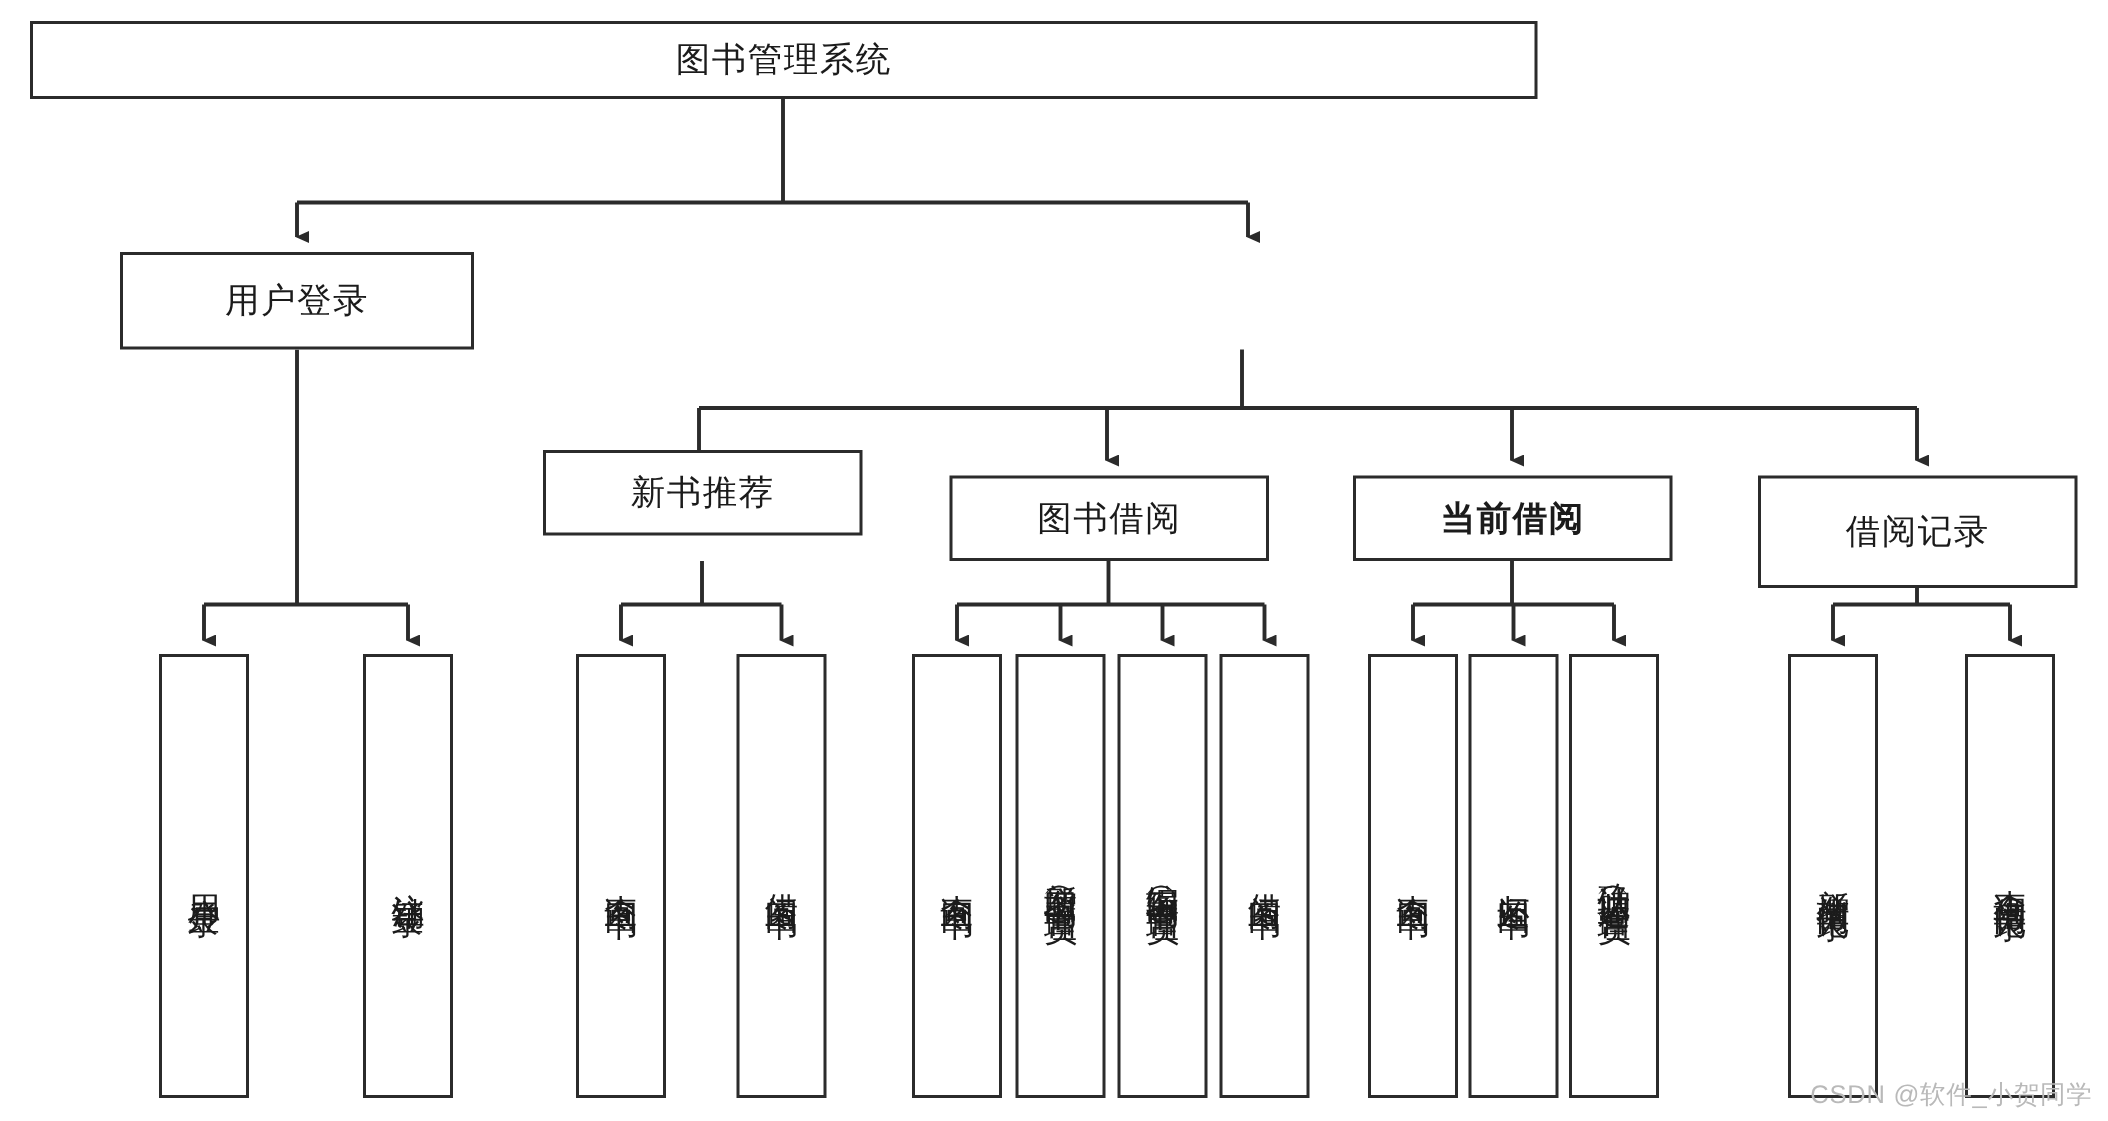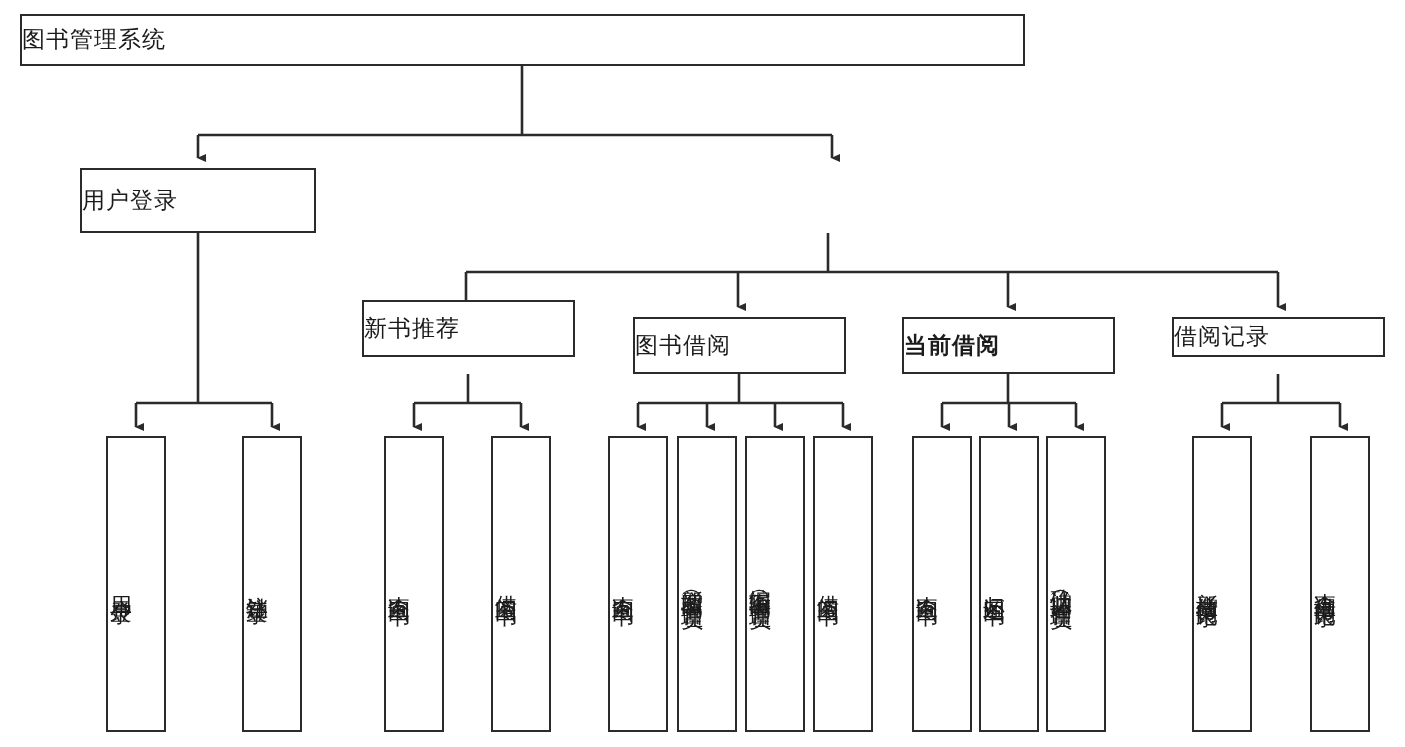--- a/index.html
+++ b/index.html
@@ -1,20 +1,20 @@
 <!DOCTYPE html>
 <html><head>
 <meta charset="utf-8">
 <style>
   html,body{margin:0;padding:0;background:#ffffff;}
   body{font-family:"Liberation Sans","DejaVu Sans",sans-serif;}
   #canvas{position:relative;width:1405px;height:747px;background:#fff;overflow:hidden;}
   #wires{position:absolute;left:0;top:0;width:1405px;height:747px;pointer-events:none;}
   .node{position:absolute;box-sizing:border-box;background:#ffffff;border:2.5px solid #2b2b2b;
-        display:flex;align-items:center;justify-content:flex-start;}
+        display:flex;align-items:center;justify-content:center;}
   .node .lbl{color:#1b1b1b;letter-spacing:1px;white-space:pre;text-align:center;line-height:1.1;}
   .node.h .lbl{font-size:23px;}
   .node.root .lbl{font-size:23px;}
   .node.v{}
   .node.v .lbl{writing-mode:vertical-rl;text-orientation:upright;font-size:22px;line-height:1.18;
                letter-spacing:3px;}
   .watermark{position:absolute;right:10px;bottom:6px;color:#b9b9b9;font-size:17px;
              letter-spacing:.5px;white-space:nowrap;}
 </style>
 </head>
@@ -82,21 +82,21 @@
 
   <div class="node h" style="left:362px;top:300px;width:213px;height:57px;">
     <span class="lbl">新书推荐</span>
   </div>
   <div class="node h" style="left:633px;top:317px;width:213px;height:57px;">
     <span class="lbl">图书借阅</span>
   </div>
   <div class="node h" style="left:902px;top:317px;width:213px;height:57px;font-weight:bold;">
     <span class="lbl">当前借阅</span>
   </div>
-  <div class="node h" style="left:1172px;top:317px;width:213px;height:40px;">
+  <div class="node h" style="left:1172px;top:317px;width:213px;height:75px;">
     <span class="lbl">借阅记录</span>
   </div>
 
   <div class="node v" style="left:106px;top:436px;width:60px;height:296px;">
     <span class="lbl">用户登录</span>
   </div>
   <div class="node v" style="left:242px;top:436px;width:60px;height:296px;">
     <span class="lbl">注销登录</span>
   </div>
 
@@ -130,13 +130,14 @@
     <span class="lbl">确认归还（管理员）</span>
   </div>
 
   <div class="node v" style="left:1192px;top:436px;width:60px;height:296px;">
     <span class="lbl">新增借阅记录</span>
   </div>
   <div class="node v" style="left:1310px;top:436px;width:60px;height:296px;">
     <span class="lbl">查询借阅记录</span>
   </div>
 
+  <div class="watermark">CSDN @软件_小贺同学</div>
 </div>
 
 </body></html>

